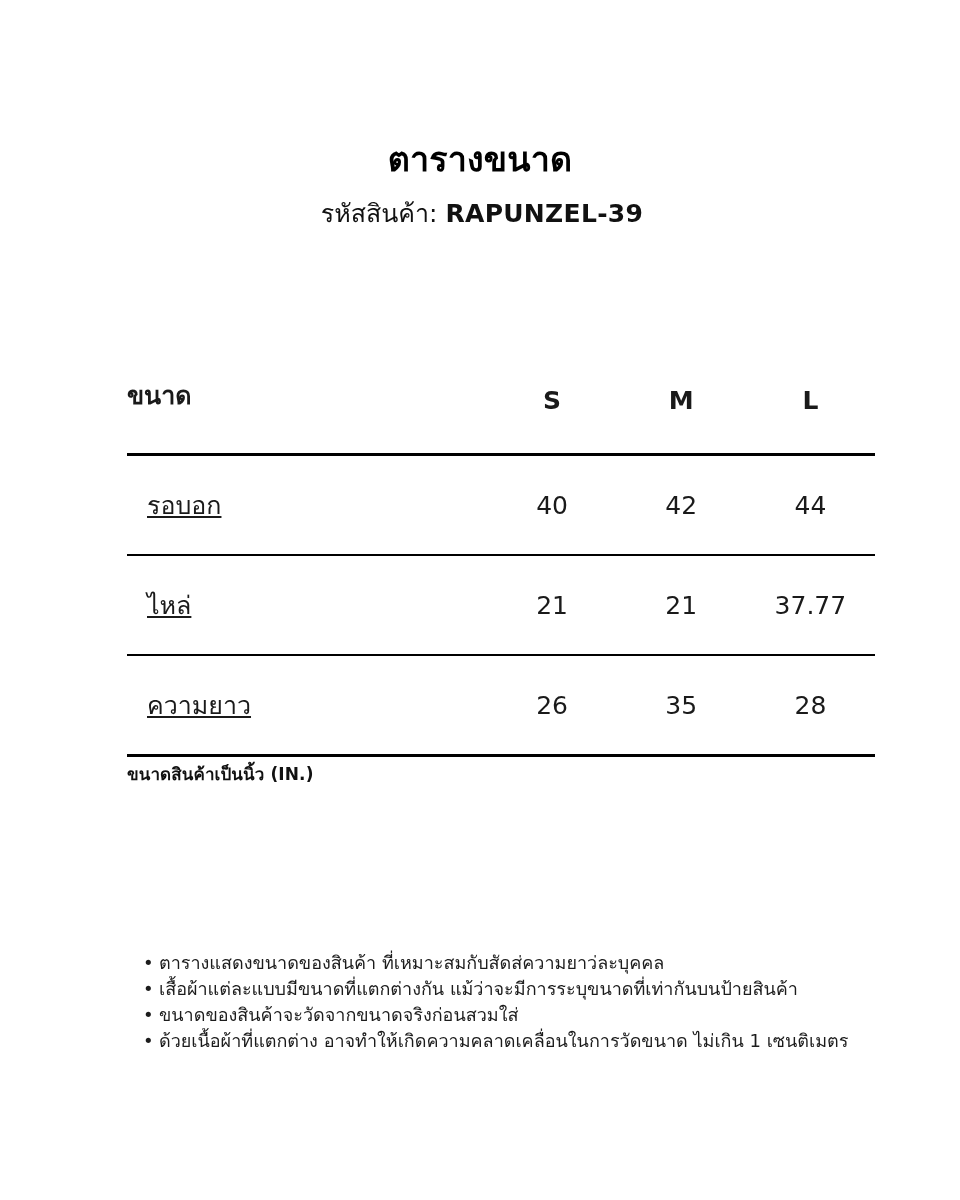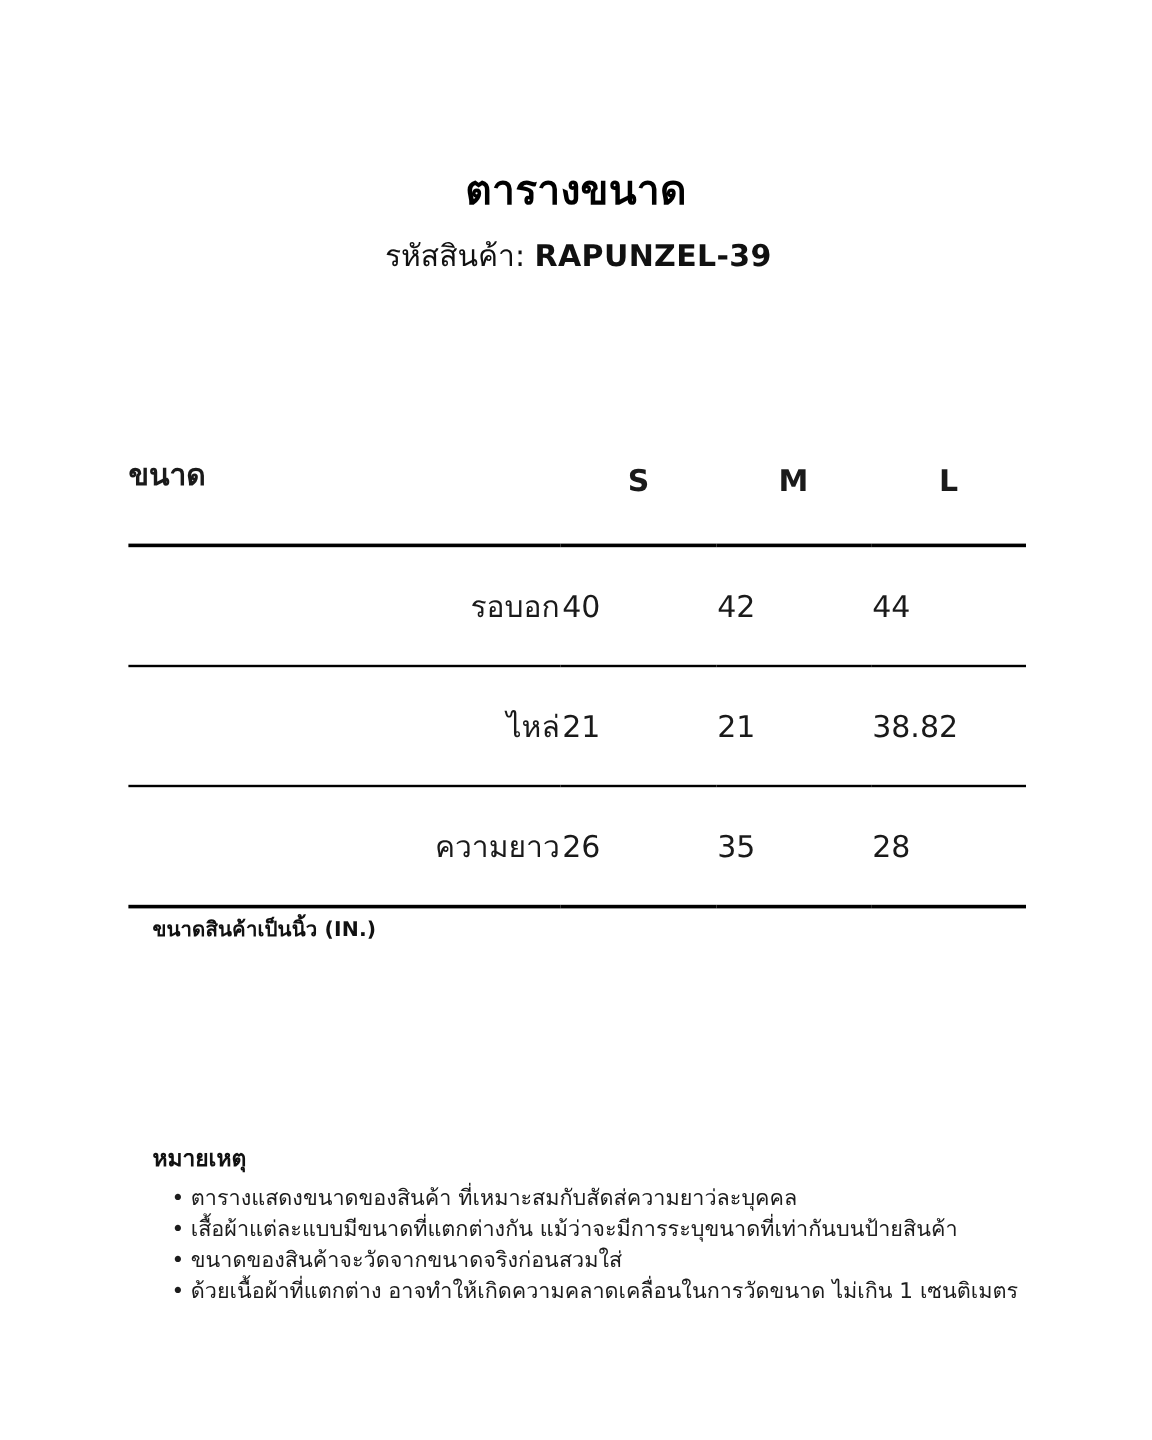--- a/index.html
+++ b/index.html
@@ -55,20 +55,21 @@
   .size-table-wrap {
     position: absolute;
     top: 375px;
     left: 107px;
     width: 748px;
   }
   table.size-table {
     width: 100%;
     border-collapse: collapse;
     table-layout: fixed;
+    margin-left: 20px;
   }
   table.size-table col.c-label { width: 360px; }
   table.size-table col.c-size  { width: 129px; }
 
   table.size-table thead th {
     font-weight: 700;
     font-size: 25px;
     padding: 0 0 38px 0;
     vertical-align: bottom;
     border: 0;
@@ -90,25 +91,27 @@
     font-size: 25px;
     font-weight: 400;
     border-bottom: 2px solid #000;
     height: 96px;
     vertical-align: middle;
   }
   tbody tr:last-child td {
     border-bottom: 3px solid #000;
   }
   td.row-label {
-    text-align: right;
+    text-align: left;
     padding-left: 20px;
     font-size: 26px;
+    text-decoration: underline;
   }
   td.row-value {
+    text-align: center;
     font-size: 24px;
   }
 
   
   .unit-note {
     position: absolute;
     top: 760px;
     left: 127px;
     font-size: 17px;
     font-weight: 700;
@@ -182,39 +185,38 @@
         <tr>
           <td class="row-label">รอบอก</td>
           <td class="row-value">40</td>
           <td class="row-value">42</td>
           <td class="row-value">44</td>
         </tr>
         <tr>
           <td class="row-label">ไหล่</td>
           <td class="row-value">21</td>
           <td class="row-value">21</td>
-          <td class="row-value">38.82</td>
+          <td class="row-value">37.77</td>
         </tr>
         <tr>
           <td class="row-label">ความยาว</td>
           <td class="row-value">26</td>
           <td class="row-value">35</td>
           <td class="row-value">28</td>
         </tr>
       </tbody>
     </table>
   </div>
 
   <div class="unit-note">
     <span>ขนาดสินค้าเป็นนิ้ว</span>
     <span>(IN.)</span>
   </div>
 
   <div class="remarks">
-    <div class="remarks-title">หมายเหตุ</div>
     <ul class="remarks-list">
       <li>
         <span class="bullet">•</span>
         <span>ตารางแสดงขนาดของสินค้า ที่เหมาะสมกับสัดส่ความยาว่ละบุคคล</span>
       </li>
       <li>
         <span class="bullet">•</span>
         <span>เสื้อผ้าแต่ละแบบมีขนาดที่แตกต่างกัน แม้ว่าจะมีการระบุขนาดที่เท่ากันบนป้ายสินค้า</span>
       </li>
       <li>

